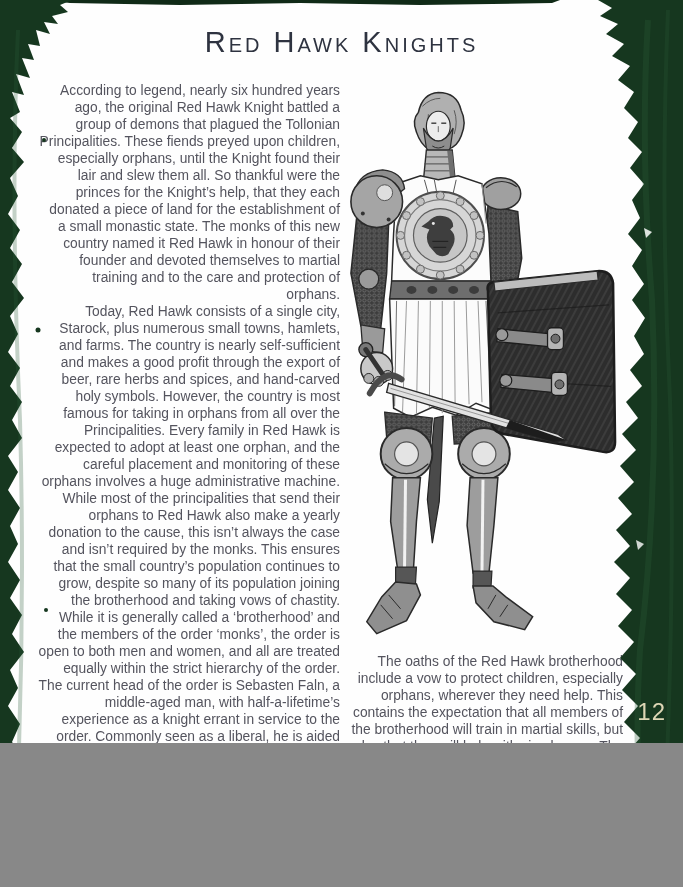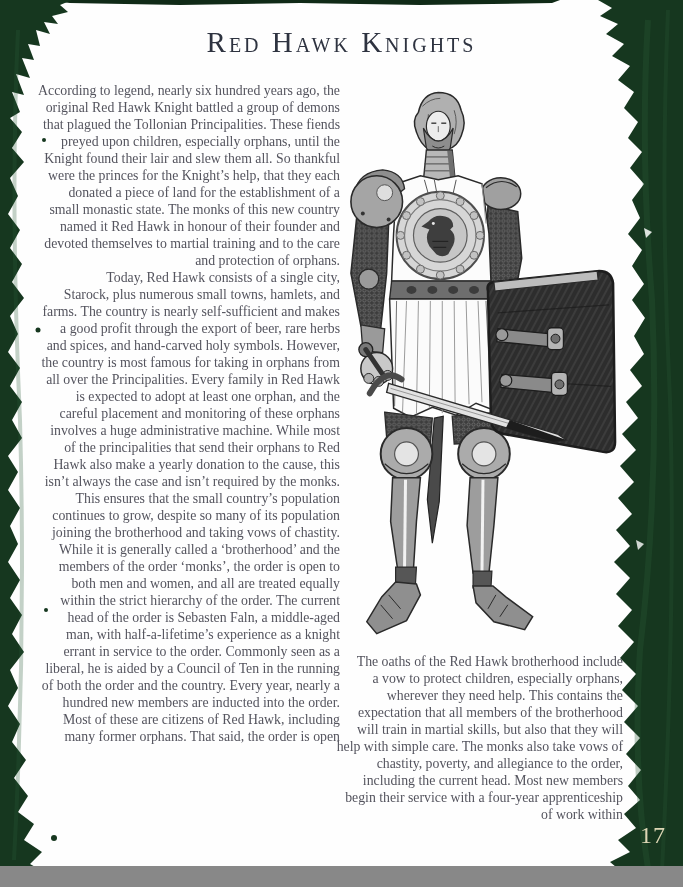--- a/index.html
+++ b/index.html
@@ -1,18 +1,18 @@
 <!DOCTYPE html>
 <html><head>
 <meta charset="utf-8">
 <style>
   html,body{margin:0;padding:0;background:#888;}
   .page{
-    position:relative; width:683px; height:866px; background:#fefefe;
-    overflow:hidden; font-family:Liberation Serif, serif;
+    position:relative; width:683px; height:743px; background:#fefefe;
+    overflow:hidden; font-family:Liberation Sans, sans-serif;
   }
   .border-art{position:absolute;left:0;top:0;width:683px;height:887px;z-index:4;pointer-events:none;}
   .page-title{
     position:absolute; left:0; top:26px; width:100%; text-align:center;
     font-variant:small-caps; font-size:29px; letter-spacing:3px;
     color:#2e3340; z-index:2; font-weight:normal; margin:0;
   }
   .col{position:absolute; z-index:2; color:#54545e; font-size:13.8px; line-height:17px; text-align:right;}
   .col-left{left:38px; top:82px; width:302px;}
   .col-right{left:333px; top:653px; width:290px;}
@@ -197,15 +197,15 @@
     <g>
       <circle cx="29" cy="267" r="7" fill="#787878" stroke="#222" stroke-width="1.3"></circle>
       <path d="M29,267 L46,292" stroke="#333" stroke-width="5" stroke-linecap="round"></path>
       <path d="M33,311 Q48,284 65,297" fill="none" stroke="#4a4a4a" stroke-width="6" stroke-linecap="round"></path>
       <path d="M52,301 L222,352 L231,358 L218,360 L50,310 Z" fill="#e2e2e2" stroke="#2a2a2a" stroke-width="1.4"></path>
       <path d="M54,306 L219,355" stroke="#979797" stroke-width="1"></path>
       <path d="M174,338 L231,358 L218,360 L170,346 Z" fill="#1d1d1d"></path>
     </g>
   </svg>
 
-  <div class="pagenum">17</div>
+  <div class="pagenum">12</div>
 
 </div>
 
 </body></html>

